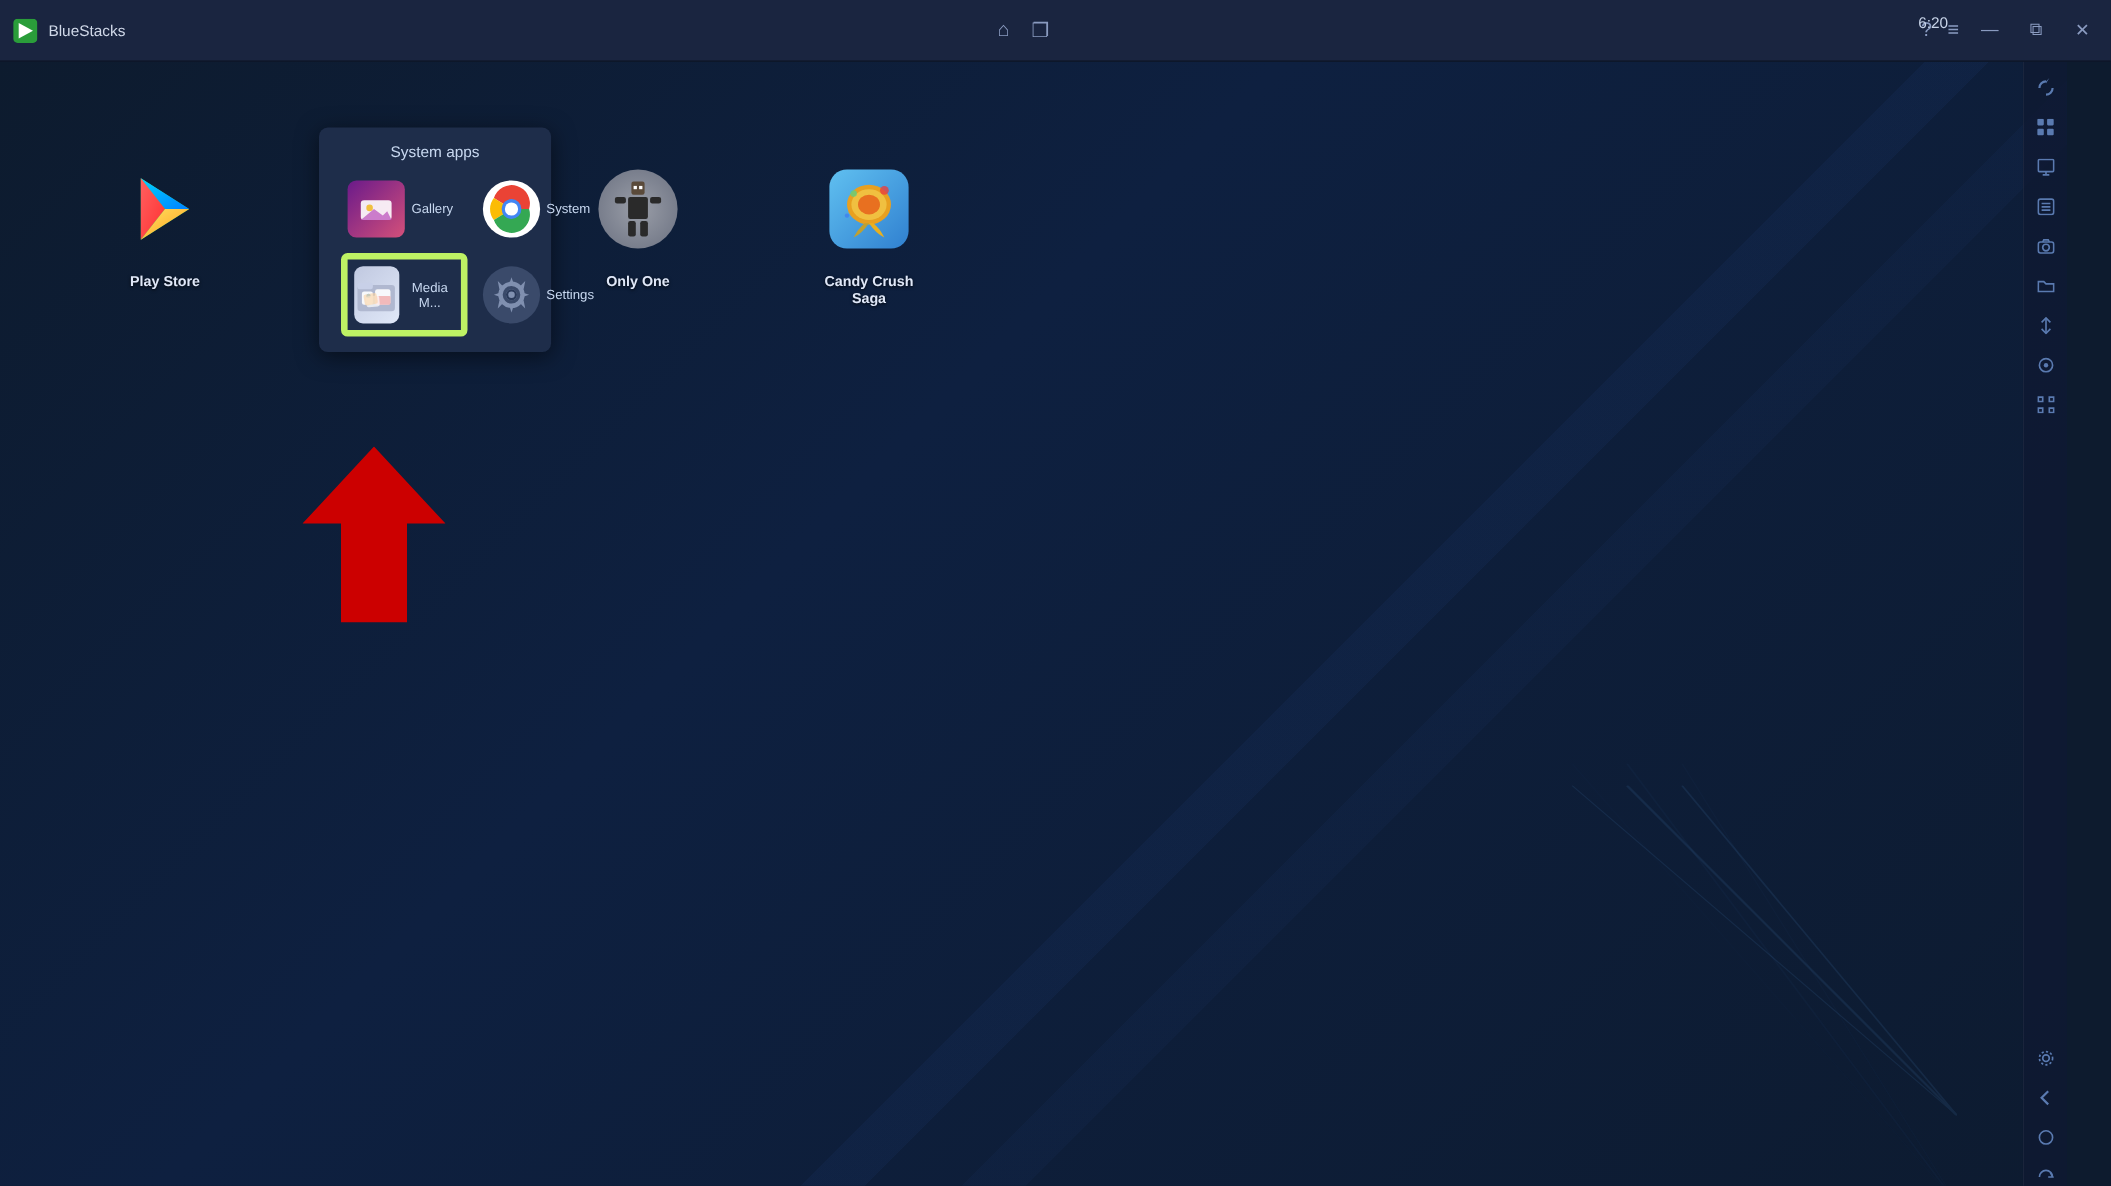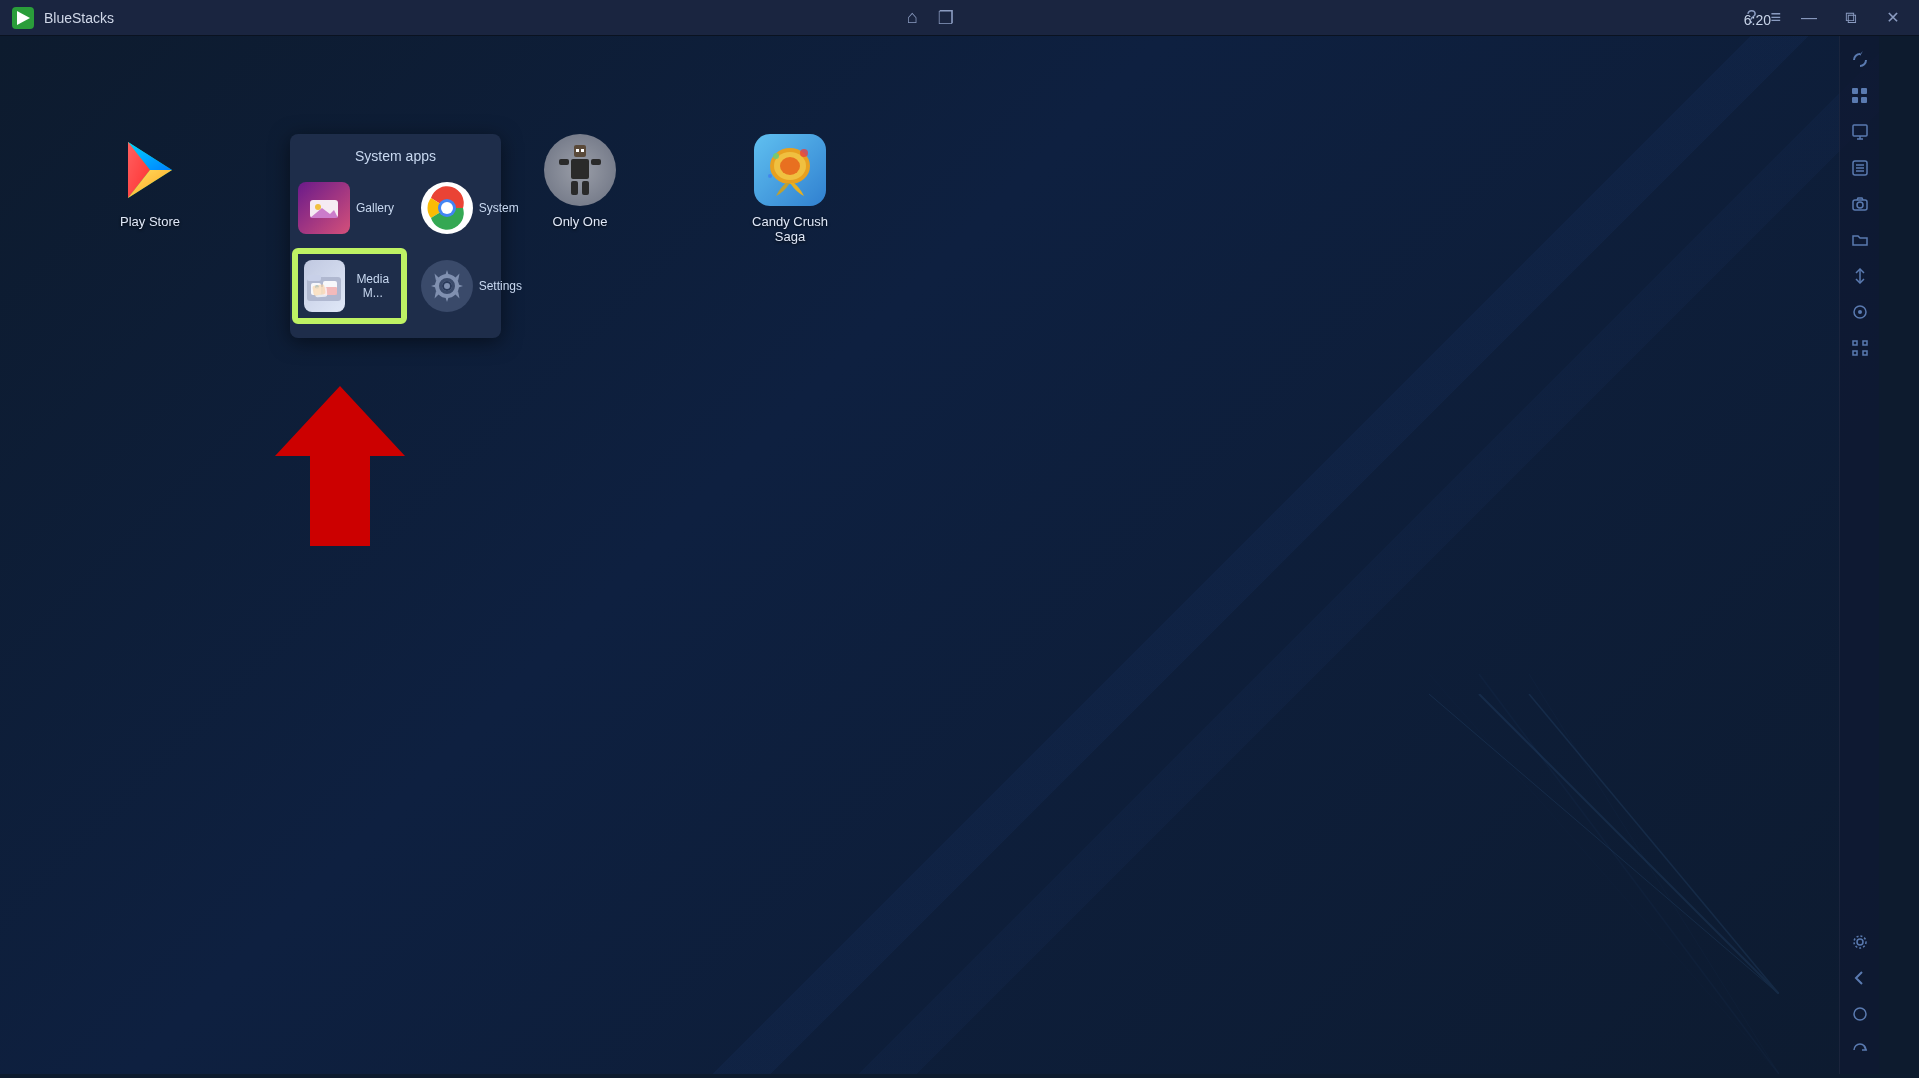--- a/index.html
+++ b/index.html
@@ -8,21 +8,21 @@
       height: 1078px;
       overflow: hidden;
       font-family: 'Segoe UI', Arial, sans-serif;
       background: #0d1b2e;
       position: relative;
     }
 
     
     #titlebar {
       width: 100%;
-      height: 36px;
+      height: 56px;
       background: #1a2540;
       display: flex;
       align-items: center;
       justify-content: space-between;
       padding: 0 12px;
       position: relative;
       z-index: 100;
       border-bottom: 1px solid #0a1220;
     }
     #titlebar-left {
@@ -129,25 +129,26 @@
       cursor: pointer;
       border-radius: 4px;
     }
     .sidebar-spacer { flex: 1; }
 
     
     .app-icon {
       display: flex;
       flex-direction: column;
       align-items: center;
-      gap: 8px;
+      gap: 22px;
       cursor: pointer;
       width: 100px;
       padding: 8px;
       border-radius: 8px;
+      font-weight: bold;
     }
     .app-icon-label {
       color: #e0e8f8;
       font-size: 13px;
       text-align: center;
       text-shadow: 0 1px 3px rgba(0,0,0,0.8);
     }
 
     
     #play-store-icon {
@@ -180,24 +181,23 @@
     }
 
     
     #system-apps-popup {
       position: absolute;
       top: 60px;
       left: 290px;
       width: 211px;
       background: #1e2d4a;
       border-radius: 8px;
-      padding: 14px 2px;
+      padding: 14px 20px;
       z-index: 200;
       box-shadow: 0 4px 20px rgba(0,0,0,0.5);
-      margin-top: 38px;
     }
     #system-apps-title {
       color: #c8d8f0;
       font-size: 14px;
       text-align: center;
       margin-bottom: 12px;
       font-weight: 400;
     }
     #system-apps-grid {
       display: grid;

